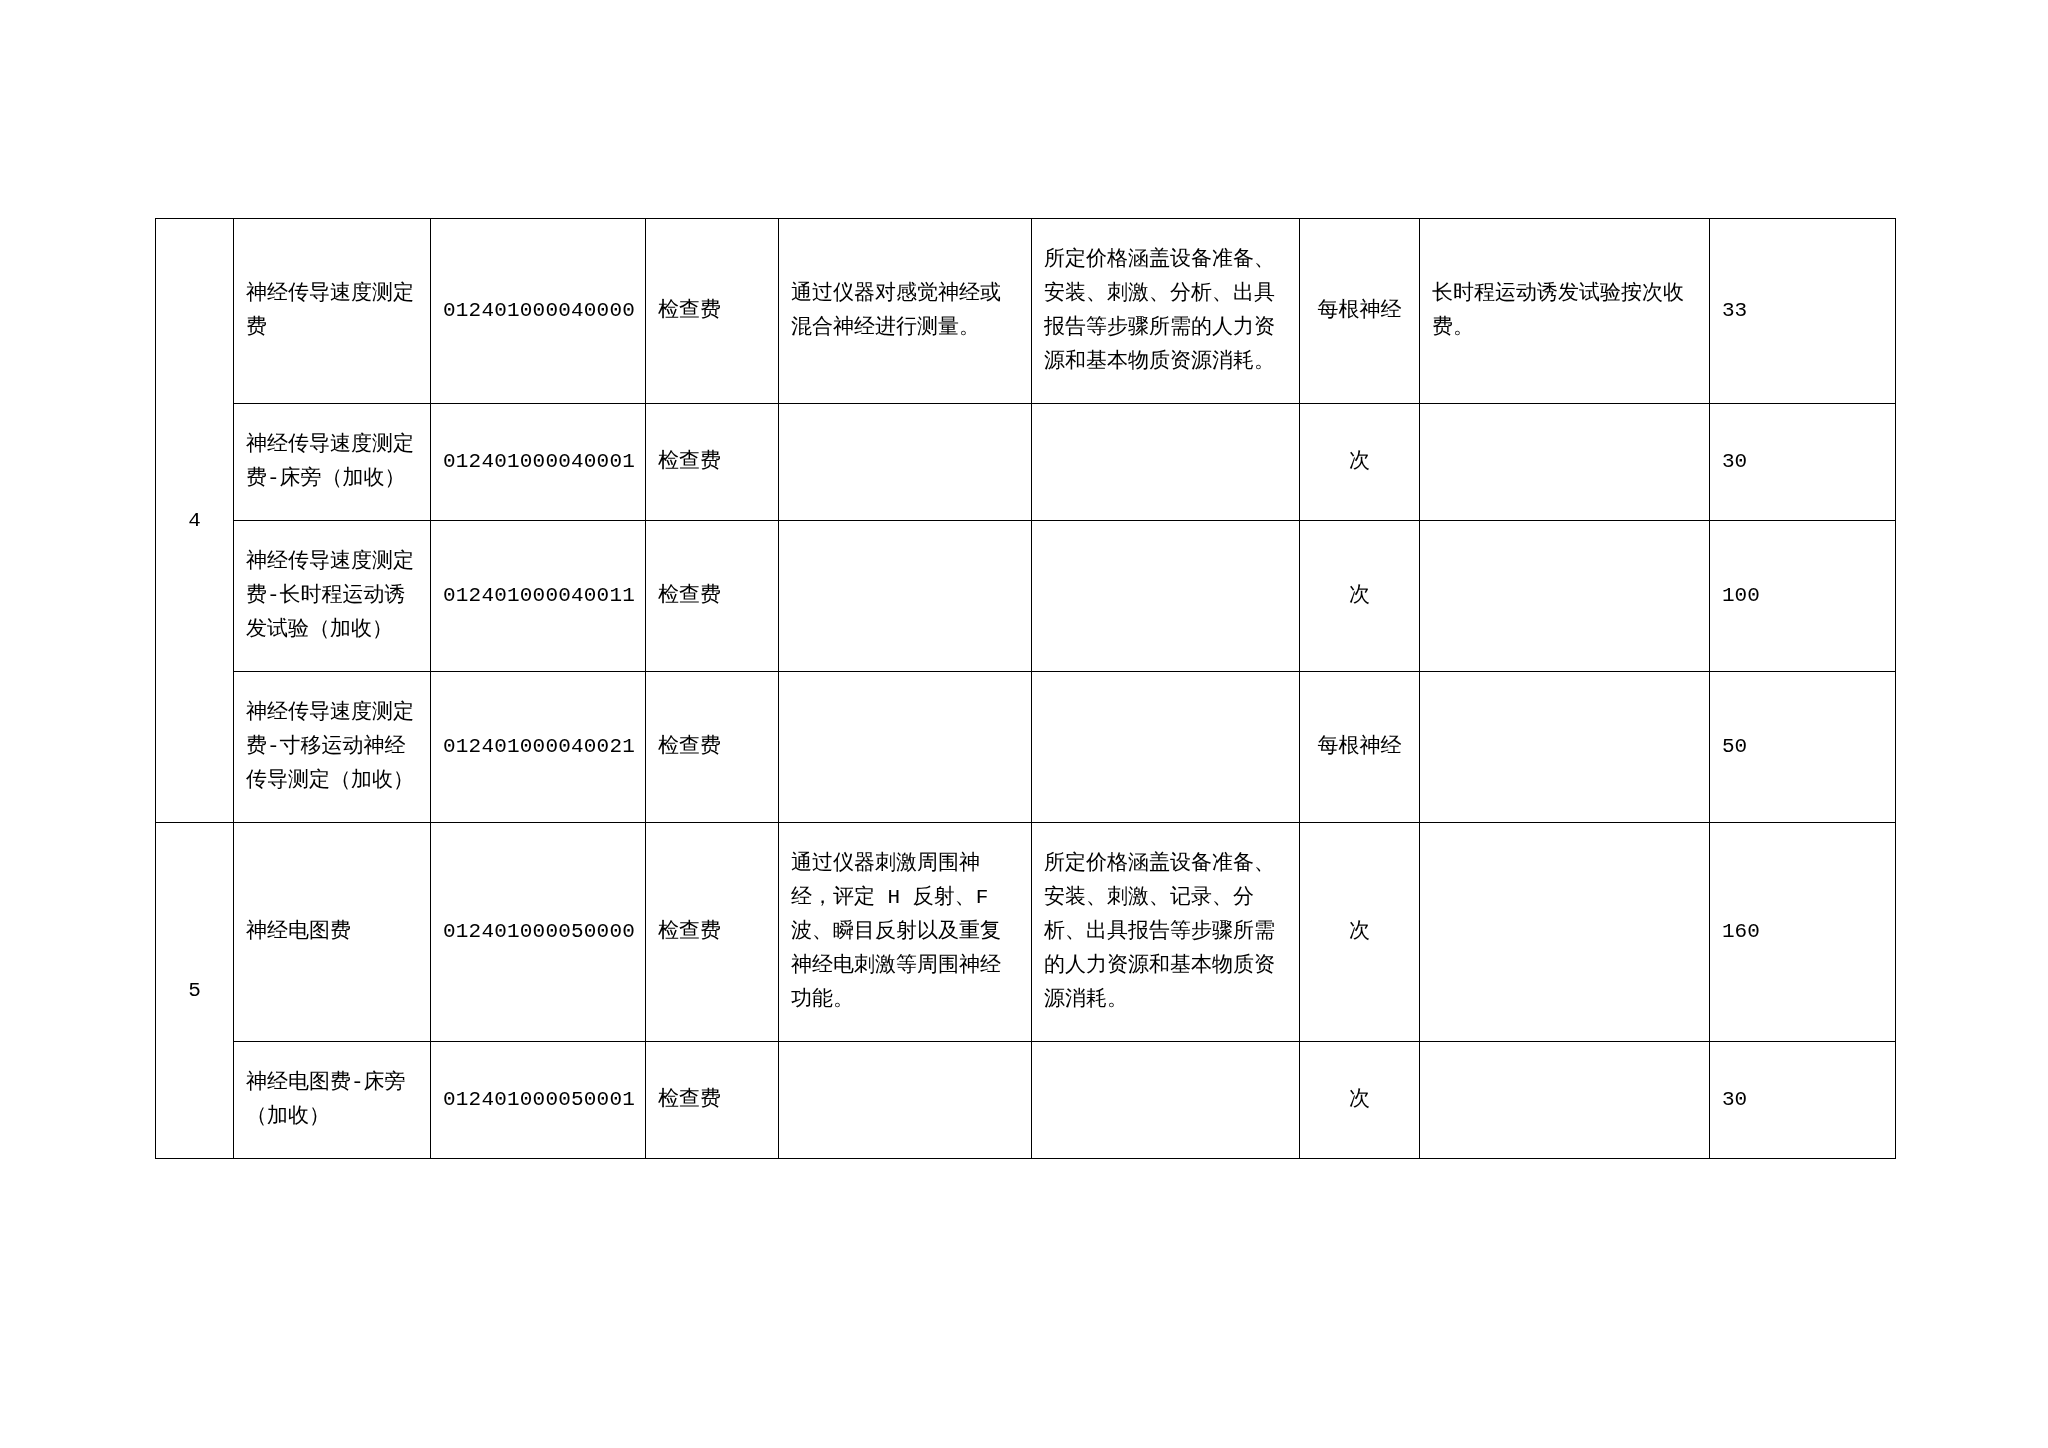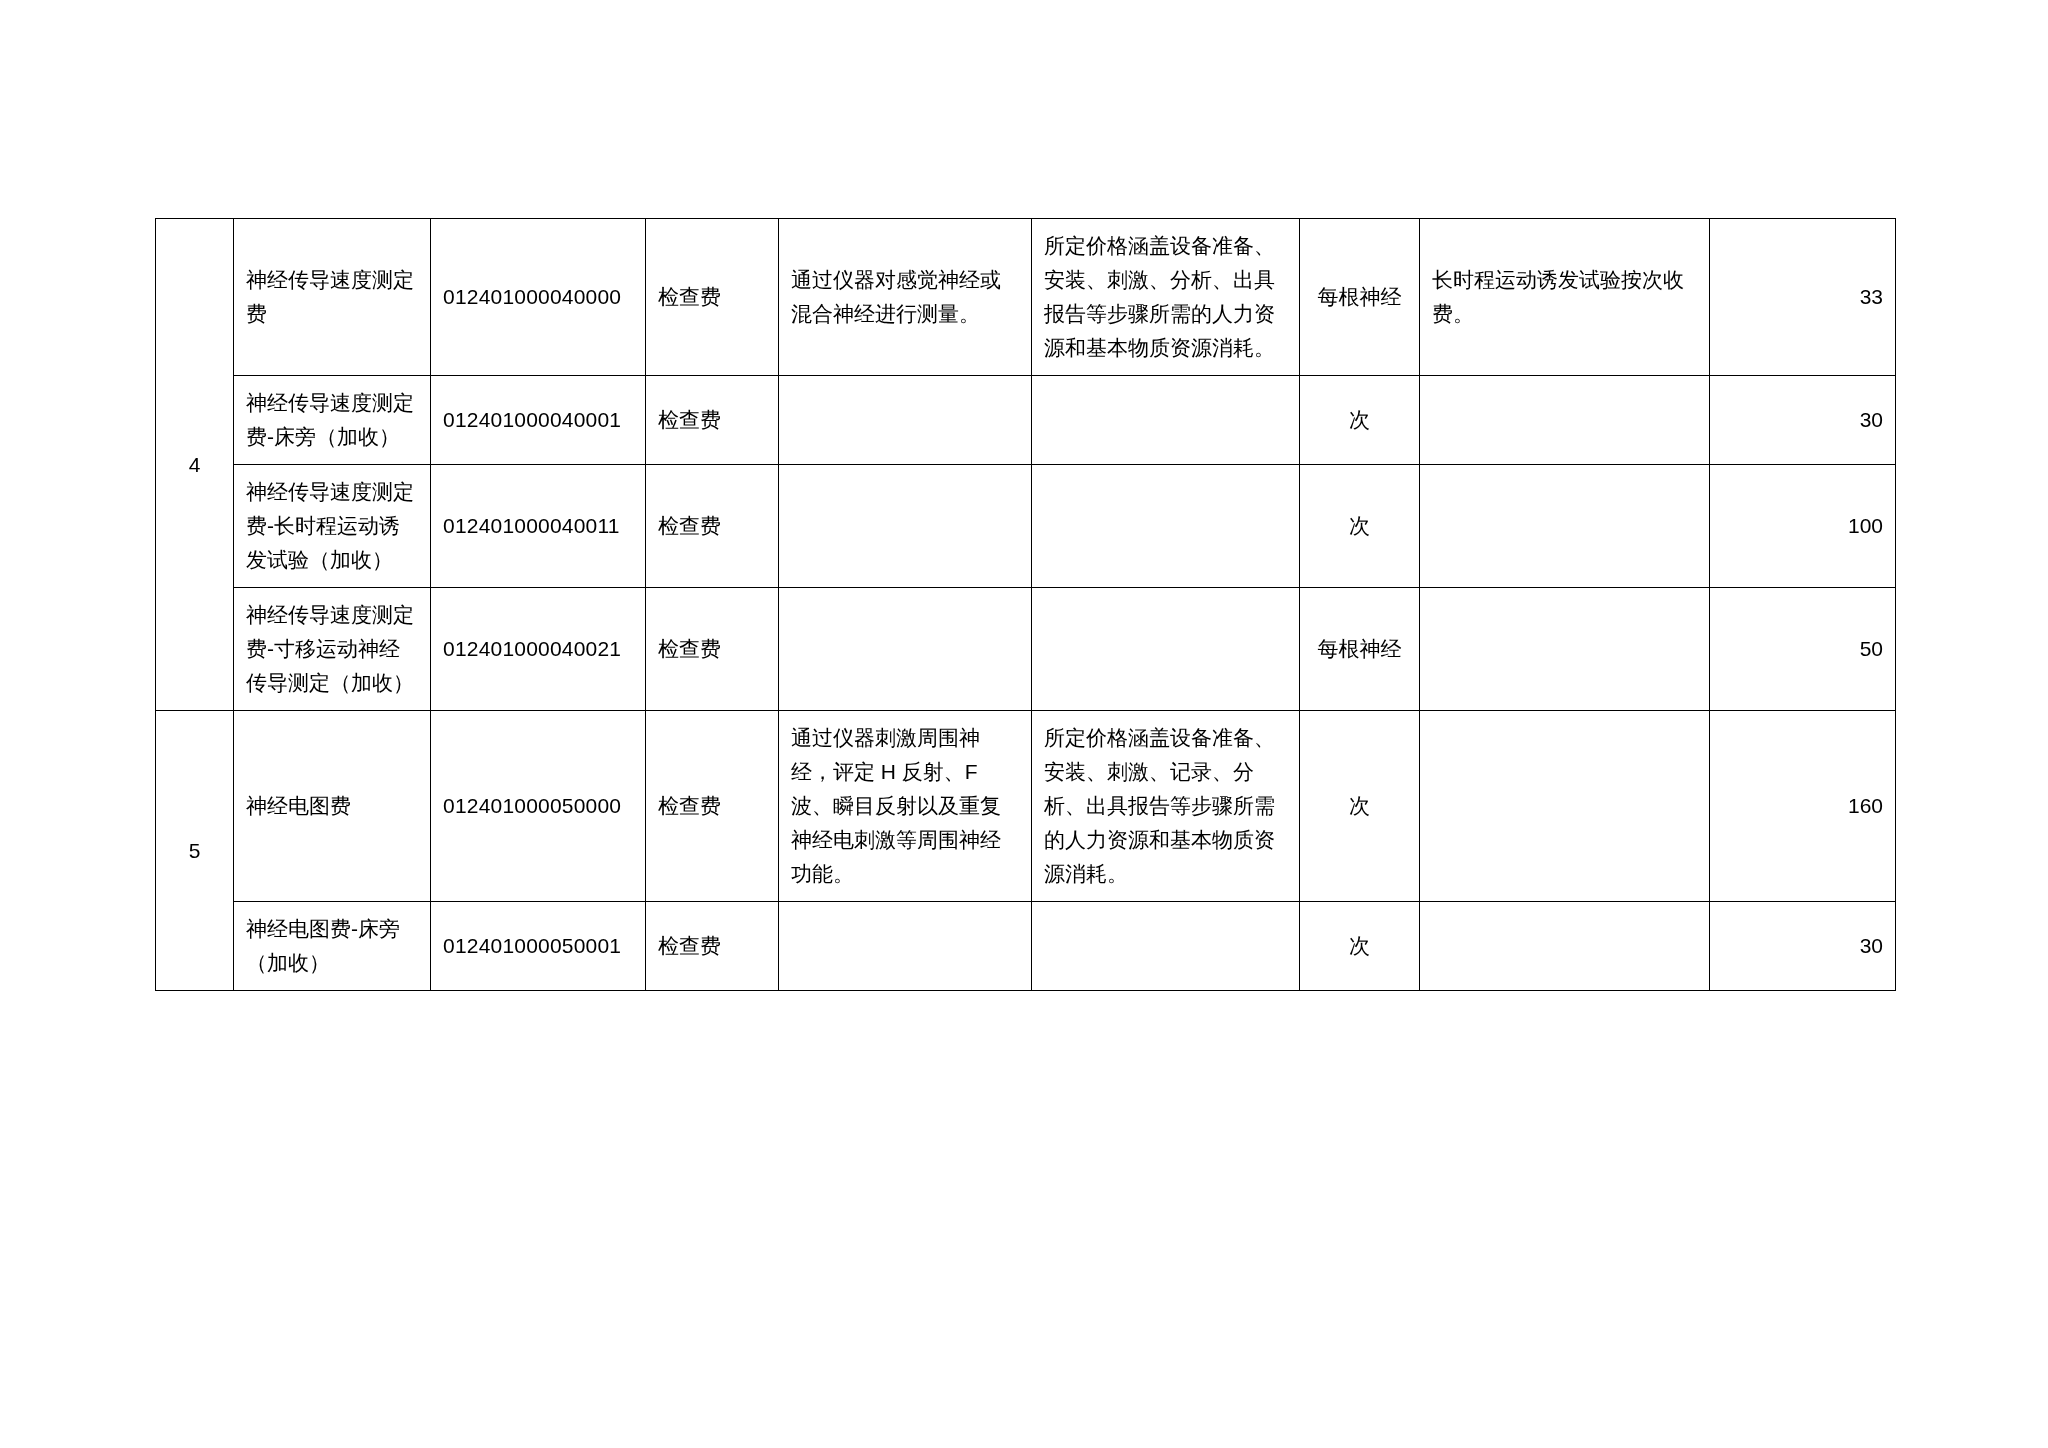--- a/index.html
+++ b/index.html
@@ -27,24 +27,24 @@
     width: 1740px;
   }
   table.fee-table {
     border-collapse: collapse;
     table-layout: fixed;
     width: 1740px;
   }
   table.fee-table td {
     border: 1.5px solid #000000;
     vertical-align: middle;
-    padding: 10px 12px;
+    padding: 24px 12px;
     font-size: 21px;
     line-height: 1.62;
-    font-family: Liberation Sans, sans-serif;
+    font-family: Liberation Mono, monospace;
   }
   
   col.c-index { width: 78px; }
   col.c-name  { width: 197px; }
   col.c-code  { width: 215px; }
   col.c-type  { width: 133px; }
   col.c-desc  { width: 253px; }
   col.c-content { width: 268px; }
   col.c-unit  { width: 120px; }
   col.c-note  { width: 290px; }
@@ -78,21 +78,21 @@
     padding-left: 14px;
     padding-right: 10px;
   }
   .note-cell {
     text-align: left;
     padding-left: 16px;
     padding-right: 10px;
     margin-top: 16px;
   }
   .price-cell {
-    text-align: right;
+    text-align: left;
   }
   .unit-cell {
     text-align: center;
     margin-top: 8px;
   }
   .empty-cell { }
 </style>
 </head>
 <body>
 

